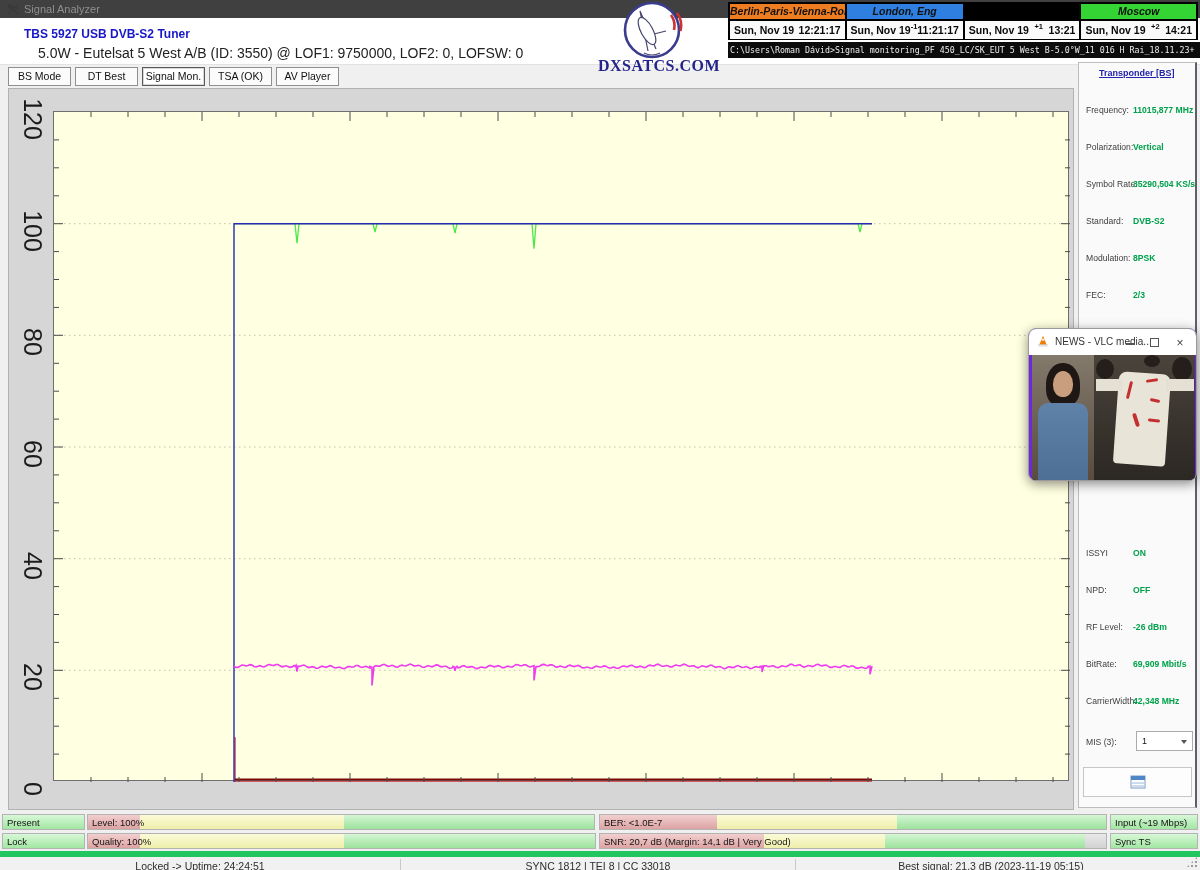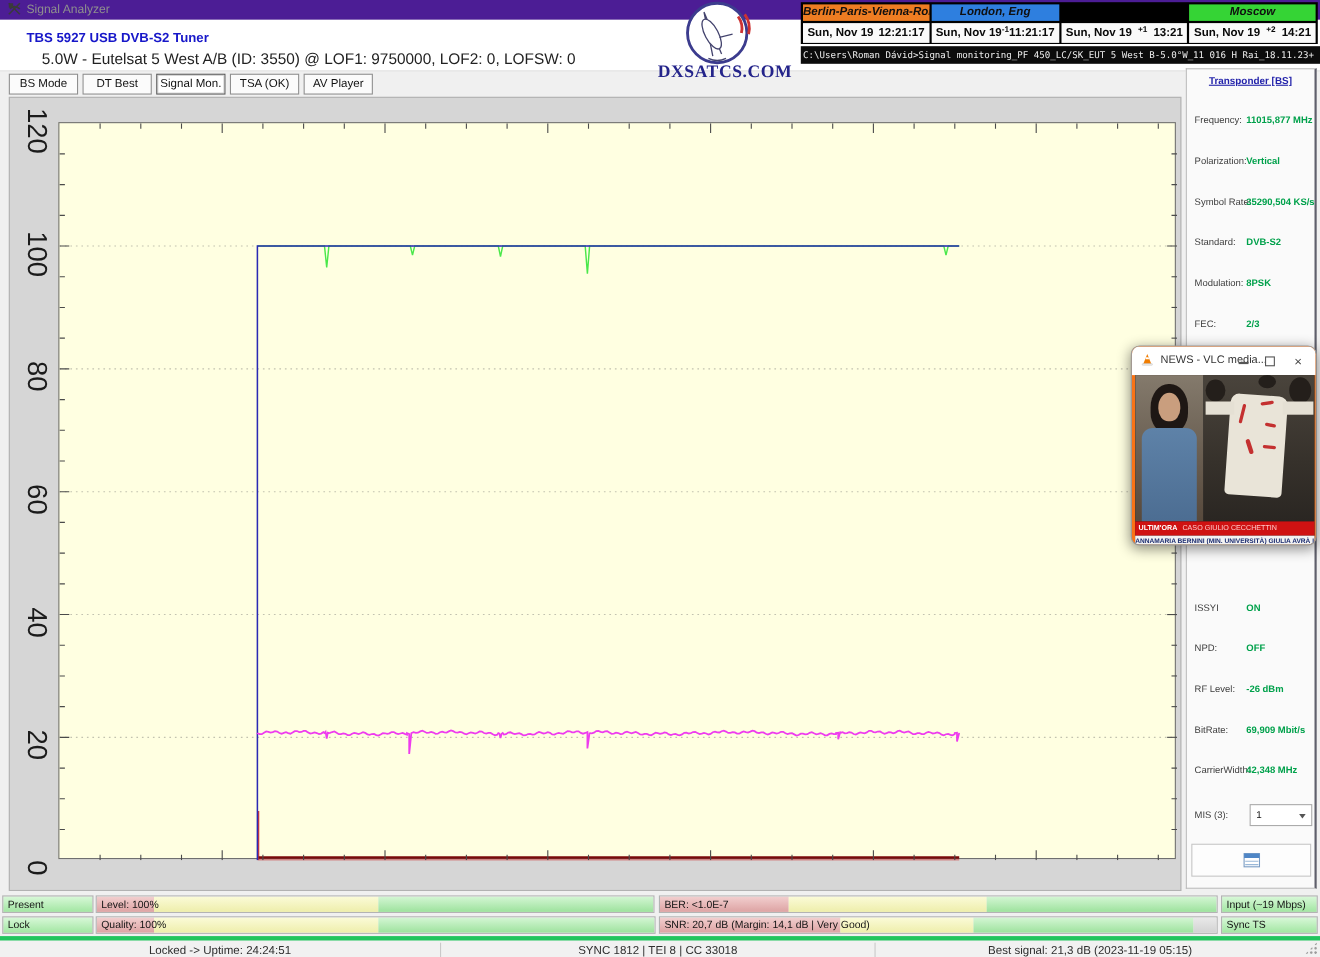--- a/index.html
+++ b/index.html
@@ -1,21 +1,21 @@
 <!DOCTYPE html>
 <html><head>
 <meta charset="utf-8">
 <style>
   * { box-sizing: border-box; margin: 0; padding: 0; }
   html,body { width:1200px; height:870px; }
   body { font-family:"Liberation Sans", sans-serif; background:#f0f0f0; position:relative; overflow:hidden; }
   .abs { position:absolute; }
 
   
-  .titlebar { left:0; top:0; width:1200px; height:18px; background:#4c1d95; }
+  .titlebar { left:0; top:0; width:1200px; height:18px; background:#404040; }
   .titlebar .title { position:absolute; left:24px; top:3px; font-size:11px; color:#8f8f8f; }
   .app-icon { position:absolute; left:7px; top:2px; width:13px; height:13px; }
 
   
   .header-strip { left:0; top:18px; width:1200px; height:46px; background:#ffffff; }
   .tuner-title { position:absolute; left:24px; top:27px; font-size:12px; font-weight:bold; color:#1717c9; }
   .tuner-desc { position:absolute; left:38px; top:45px; font-size:14px; color:#222; }
 
   
   .logo { left:598px; top:1px; width:112px; height:72px; z-index:3; }
@@ -65,21 +65,21 @@
   .mis-row { position:absolute; left:7px; top:668px; width:108px; height:20px; }
   .mis-label { font-size:8.6px; color:#3d3d3d; line-height:20px; }
   .mis-select { position:absolute; left:50px; top:0; width:57px; height:20px; background:#fff; border:1px solid #ababab;
     font-size:9px; color:#111; line-height:18px; padding-left:5px; }
   .mis-chev { position:absolute; right:5px; top:8px; width:0; height:0; border-left:3.5px solid transparent;
     border-right:3.5px solid transparent; border-top:4px solid #555; }
   .side-btn { position:absolute; left:4px; top:704px; width:109px; height:30px; background:#fdfdfd;
     border:1px solid #c6c6c6; display:flex; align-items:center; justify-content:center; }
 
   
-  .vlc { left:1028px; top:314px; width:169px; height:182px; background:#f97316; border:1px solid #9a9a9a;
+  .vlc { left:1028px; top:328px; width:169px; height:153px; background:#6d28d9; border:1px solid #9a9a9a;
     border-radius:8px; box-shadow:0 3px 12px rgba(0,0,0,.45); z-index:20; overflow:hidden; }
   .vlc-titlebar { position:absolute; left:0; top:0; width:100%; height:26px; background:#fff; }
   .vlc-title { position:absolute; left:26px; top:7px; font-size:10px; color:#333; white-space:nowrap; }
   .vlc-btn { position:absolute; top:8px; width:12px; height:12px; }
   .vlc-min { right:58px; } .vlc-min div { margin-top:6px; width:9px; height:1.5px; background:#555; }
   .vlc-max { right:34px; } .vlc-max div { margin-top:1px; width:9px; height:9px; border:1.2px solid #555; }
   .vlc-close { right:10px; font-size:12px; color:#444; line-height:12px; text-align:center; }
   .vlc-video { position:absolute; left:3px; top:26px; width:163px; height:171px; background:#222; }
   .scene { position:absolute; left:0; top:0; width:163px; height:133px; overflow:hidden; }
   .scene-left { position:absolute; left:0; top:0; width:62px; height:133px;
@@ -111,21 +111,21 @@
   .sbar-label { position:absolute; left:4px; top:0; font-size:9.5px; color:#141414; line-height:15px; white-space:nowrap; z-index:2; }
   .zones { display:flex; }
   .zone { height:100%; }
   .zr { background:linear-gradient(180deg,#f2cfcf,#dda3a3); }
   .zy { background:linear-gradient(180deg,#fbfbd8,#eeeeab); }
   .zg { background:linear-gradient(180deg,#d4f6d4,#9de29d); }
   .zgrey { background:linear-gradient(180deg,#e9e9e9,#d2d2d2); }
   .green-solid { background:linear-gradient(180deg,#d8f8d8,#a2e6a2); }
 
   
-  .statusbar { left:0; top:851px; width:1200px; height:19px; background:#f1f1f1; border-top:4px solid #22c55e; }
+  .statusbar { left:0; top:851px; width:1200px; height:19px; background:#f1f1f1; border-top:6px solid #22c55e; }
   .status-sec { position:absolute; top:0; height:19px; font-size:10.5px; color:#2e2e2e; line-height:18px; text-align:center; }
   .status-div { position:absolute; top:2px; width:1px; height:15px; background:#c9c9c9; }
   .grip { position:absolute; right:2px; bottom:2px; width:12px; height:12px;
     background-image:radial-gradient(#9a9a9a 1px, transparent 1.2px); background-size:4px 4px;
     clip-path:polygon(100% 0, 100% 100%, 0 100%); }
 </style>
 </head>
 <body>
 
 <div class="abs titlebar">

